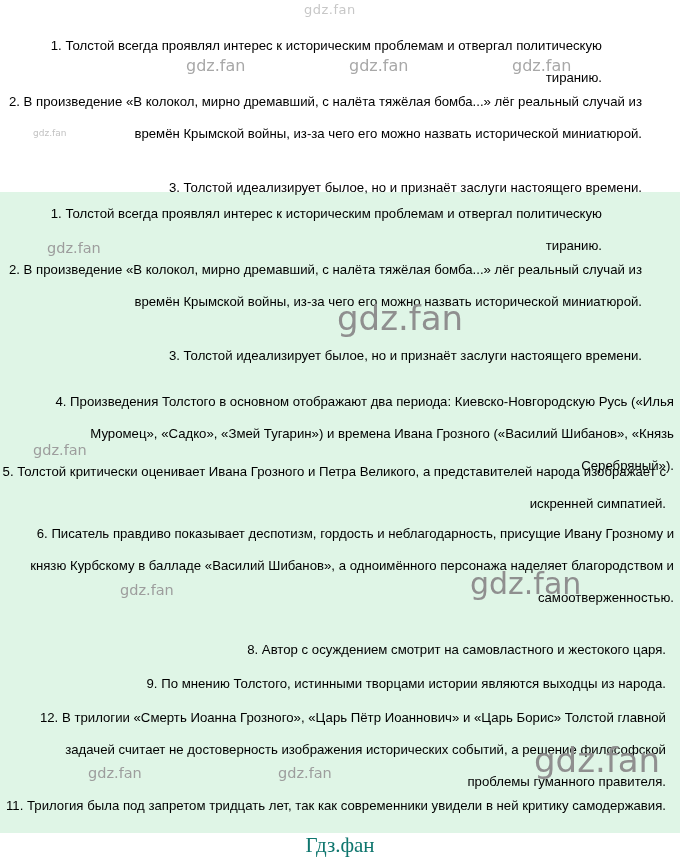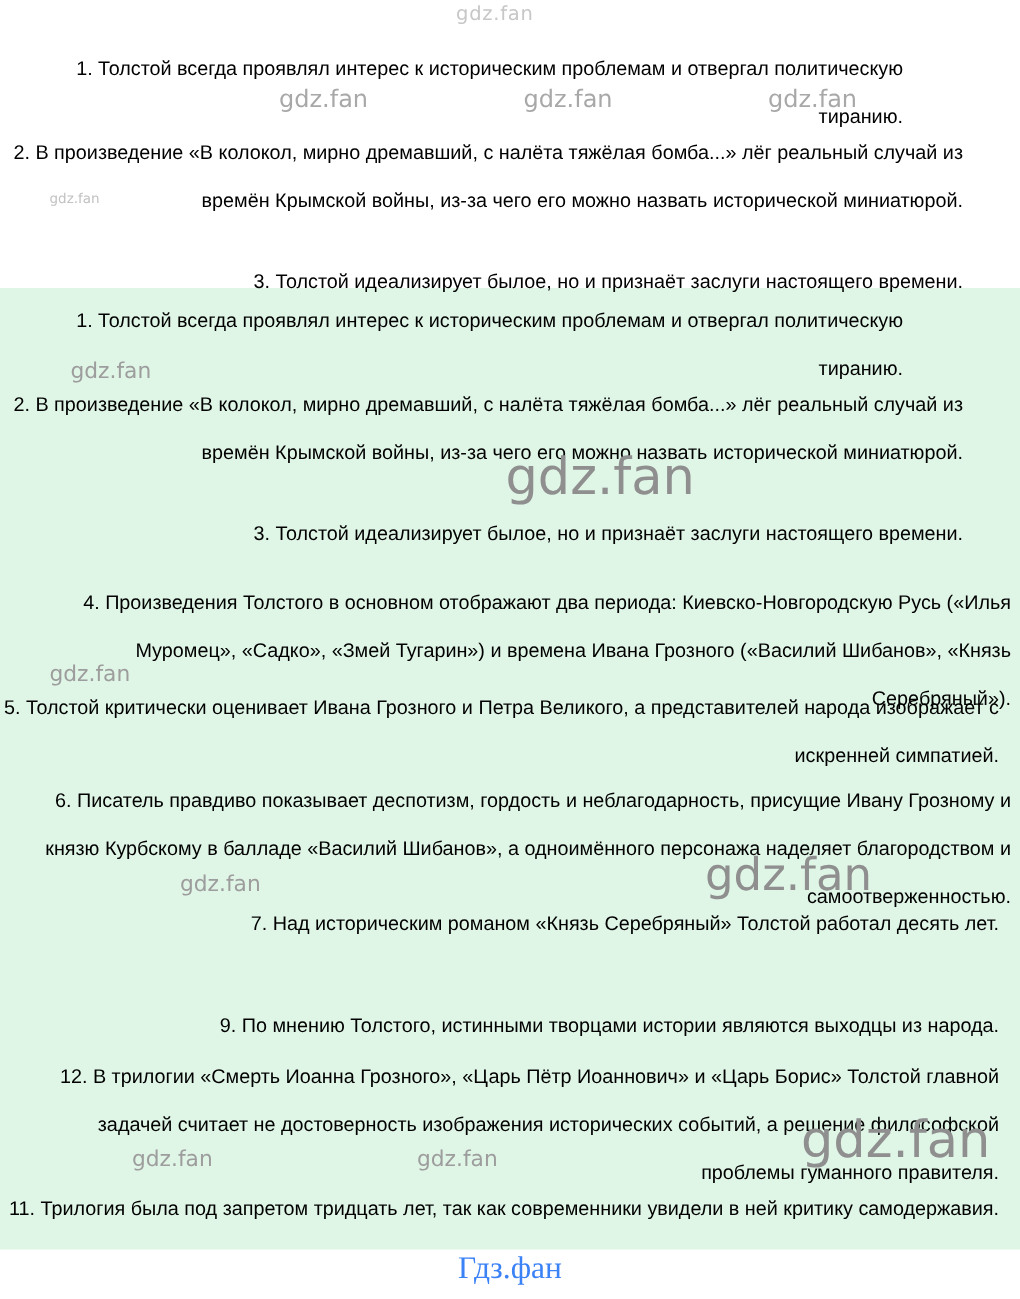--- a/index.html
+++ b/index.html
@@ -60,42 +60,42 @@
   .wm-l  { font-size: 30px; color: #8f8f8f; }
   .wm-xl { font-size: 34px; color: #8f8f8f; }
   .wm-top { font-size: 13px; color: #c7c7c7; letter-spacing: .5px; }
   .footer-brand {
     position: absolute;
     left: 0;
     width: 680px;
     text-align: center;
     top: 833px;
     font-size: 21px;
-    color: #3b82f6;
+    color: #0f766e;
     font-family: "Liberation Serif", serif;
   }
 </style>
 </head>
 <body>
 
 <div id="page">
 
   <div class="green-band" id="band-main"></div>
 
   <div class="text-layer" id="answers-layer">
       <div class="para" style="left: 2px; top: 30px; width: 600px;">1. Толстой всегда проявлял интерес к историческим проблемам и отвергал политическую тиранию.</div>
       <div class="para" style="left: 2px; top: 86px; width: 640px;">2. В произведение «В колокол, мирно дремавший, с налёта тяжёлая бомба...» лёг реальный случай из времён Крымской войны, из-за чего его можно назвать исторической миниатюрой.</div>
       <div class="para" style="left: 2px; top: 172px; width: 640px;">3. Толстой идеализирует былое, но и признаёт заслуги настоящего времени.</div>
       <div class="para" style="left: 2px; top: 198px; width: 600px;">1. Толстой всегда проявлял интерес к историческим проблемам и отвергал политическую тиранию.</div>
       <div class="para" style="left: 2px; top: 254px; width: 640px;">2. В произведение «В колокол, мирно дремавший, с налёта тяжёлая бомба...» лёг реальный случай из времён Крымской войны, из-за чего его можно назвать исторической миниатюрой.</div>
       <div class="para" style="left: 2px; top: 340px; width: 640px;">3. Толстой идеализирует былое, но и признаёт заслуги настоящего времени.</div>
       <div class="para" style="left: 2px; top: 386px; width: 672px;">4. Произведения Толстого в основном отображают два периода: Киевско-Новгородскую Русь («Илья Муромец», «Садко», «Змей Тугарин») и времена Ивана Грозного («Василий Шибанов», «Князь Серебряный»).</div>
       <div class="para" style="left: 2px; top: 456px; width: 664px;">5. Толстой критически оценивает Ивана Грозного и Петра Великого, а представителей народа изображает с искренней симпатией.</div>
       <div class="para" style="left: 2px; top: 518px; width: 672px;">6. Писатель правдиво показывает деспотизм, гордость и неблагодарность, присущие Ивану Грозному и князю Курбскому в балладе «Василий Шибанов», а одноимённого персонажа наделяет благородством и самоотверженностью.</div>
-      <div class="para" style="left: 2px; top: 600px; width: 664px;">7. Над историческим романом «Князь Серебряный» Толстой работал десять лет.</div>
+      <div class="para" style="left: 2px; top: 634px; width: 664px;">8. Автор с осуждением смотрит на самовластного и жестокого царя.</div>
       <div class="para" style="left: 2px; top: 668px; width: 664px;">9. По мнению Толстого, истинными творцами истории являются выходцы из народа.</div>
       <div class="para" style="left: 2px; top: 702px; width: 664px;">12. В трилогии «Смерть Иоанна Грозного», «Царь Пётр Иоаннович» и «Царь Борис» Толстой главной задачей считает не достоверность изображения исторических событий, а решение философской проблемы гуманного правителя.</div>
       <div class="para" style="left: 2px; top: 790px; width: 664px;">11. Трилогия была под запретом тридцать лет, так как современники увидели в ней критику самодержавия.</div>
     </div>
 
   <div class="text-layer" id="watermark-layer">
       <div class="wm wm-top" style="left: 304px; top: 2px;">gdz.fan</div>
       <div class="wm wm-m" style="left: 186px; top: 56px;">gdz.fan</div>
       <div class="wm wm-m" style="left: 349px; top: 56px;">gdz.fan</div>
       <div class="wm wm-m" style="left: 512px; top: 56px;">gdz.fan</div>

